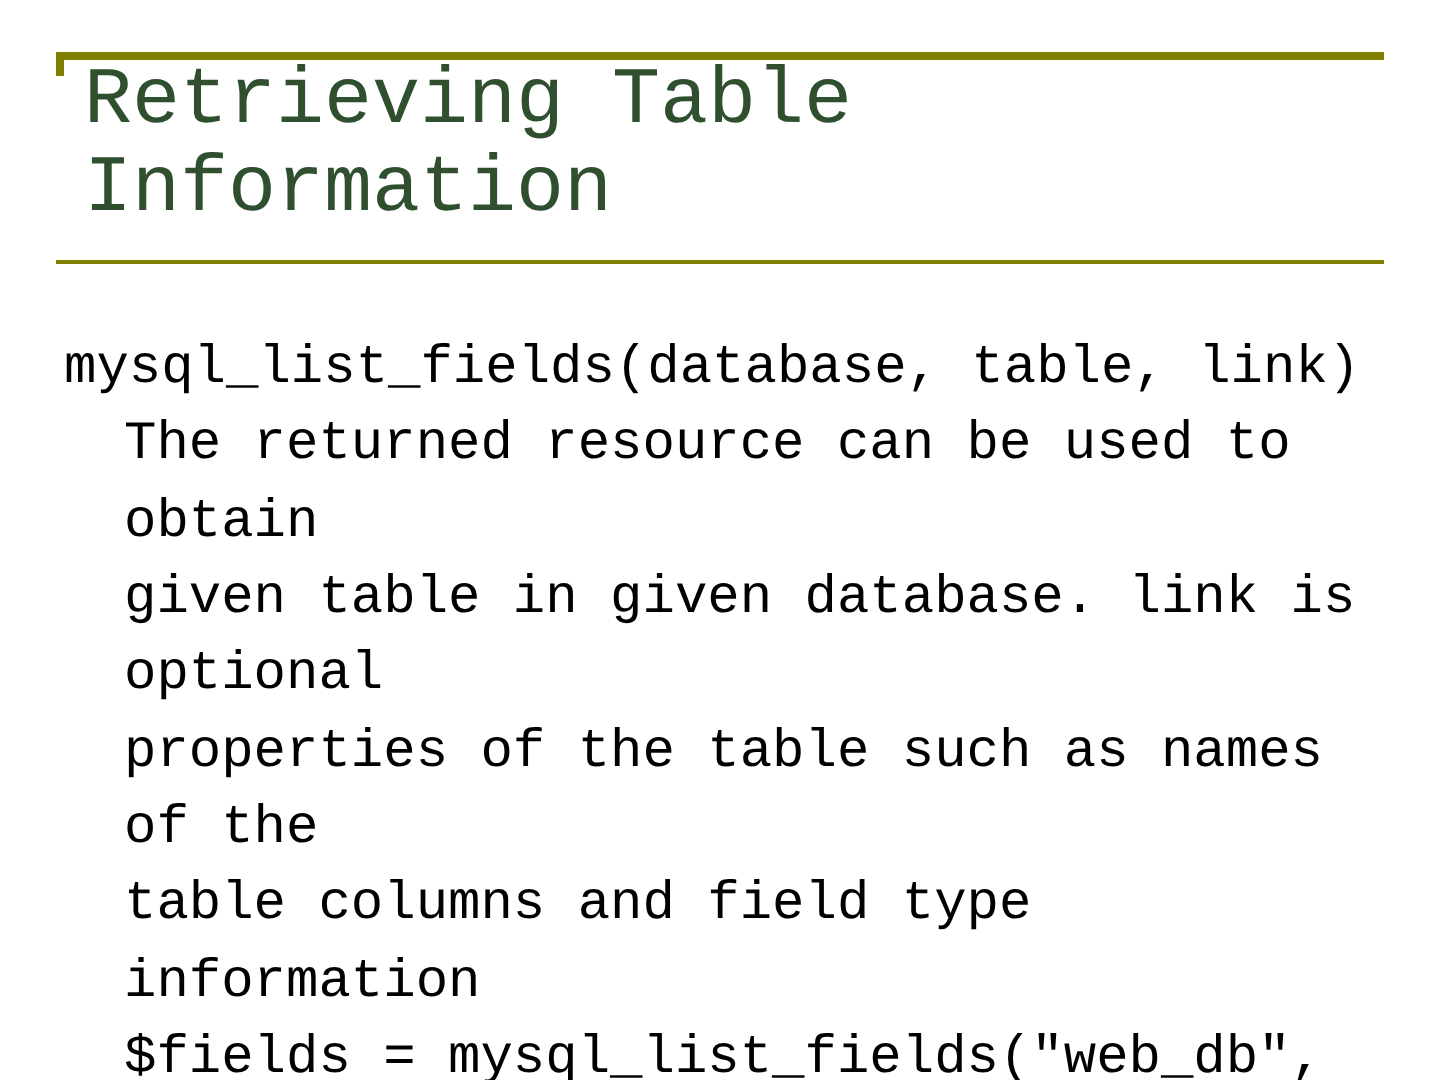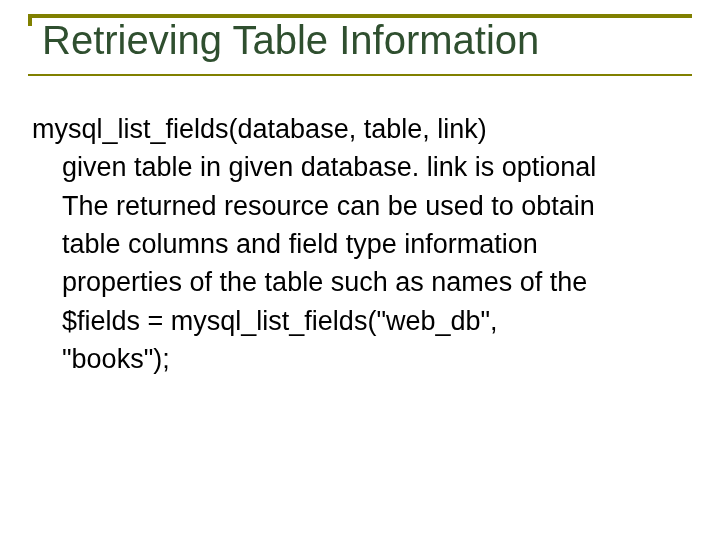--- a/index.html
+++ b/index.html
@@ -11,21 +11,22 @@
       width: 720px;
       height: 540px;
       background: #ffffff;
       font-family: Arial, Helvetica, sans-serif;
       position: relative;
       overflow: hidden;
     }
     .slide {
       width: 100%;
       height: 100%;
-      padding: 14px 28px 28px 28px;
+      padding: 26px 28px 28px 28px;
+      font-family: Liberation Mono, monospace;
     }
     .title-wrap {
       position: relative;
       padding-left: 14px;
       padding-top: 4px;
       padding-bottom: 14px;
       margin-bottom: 34px;
     }
     .title-wrap::before {
       content: "";
@@ -78,20 +79,20 @@
 </head>
 <body>
 
 <div class="slide">
   <div class="title-wrap">
     <h1 class="title">Retrieving Table Information</h1>
   </div>
 
   <div class="body">
     <span class="sig">mysql_list_fields(database, table, link)</span>
+    <span class="indent">The returned resource can be used to obtain</span>
     <span class="indent">given table in given database. link is optional</span>
-    <span class="indent">The returned resource can be used to obtain</span>
+    <span class="indent">properties of the table such as names of the</span>
     <span class="indent">table columns and field type information</span>
-    <span class="indent">properties of the table such as names of the</span>
     <span class="ex-code">$fields = mysql_list_fields("web_db",</span>
     <span class="ex-code">"books");</span>
   </div>
 </div>
 
 </body></html>

